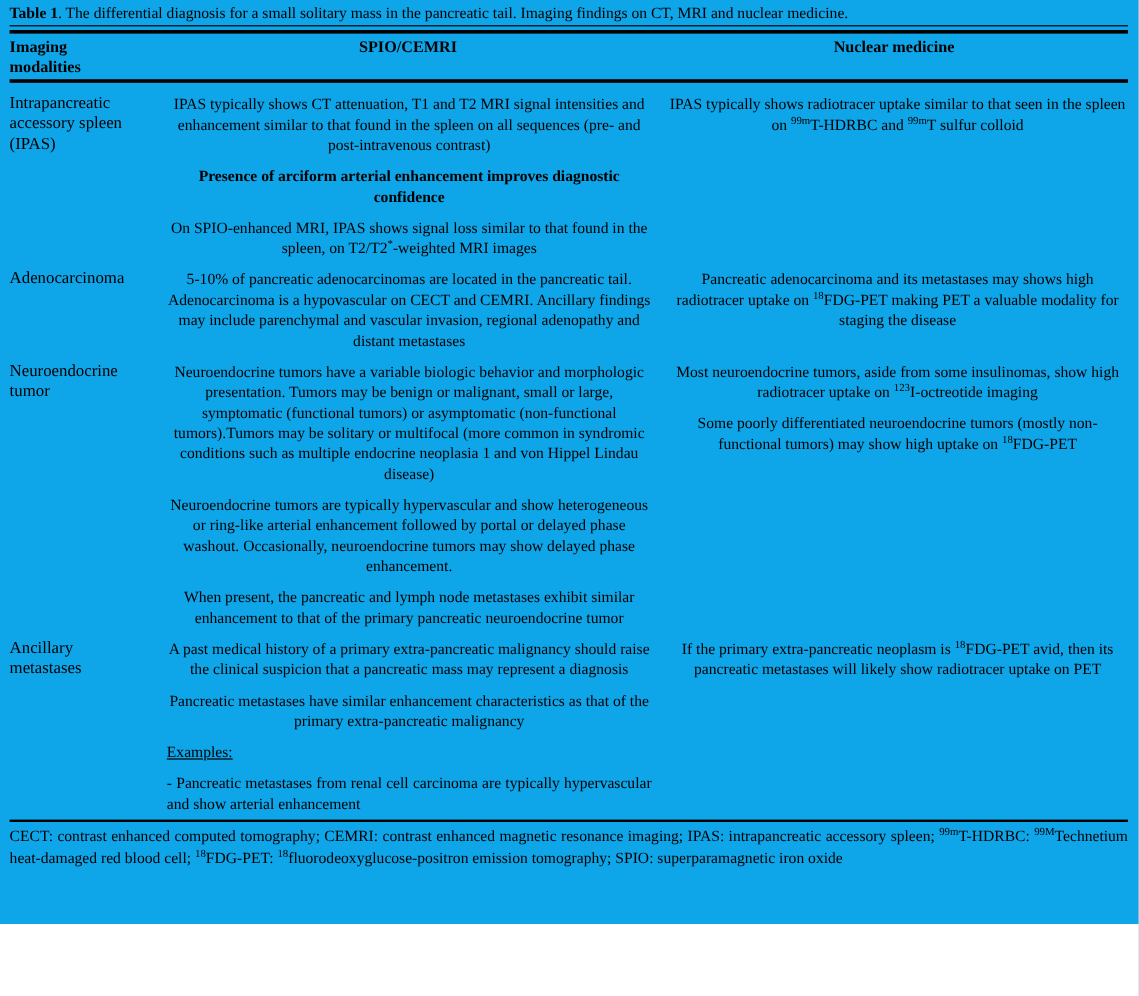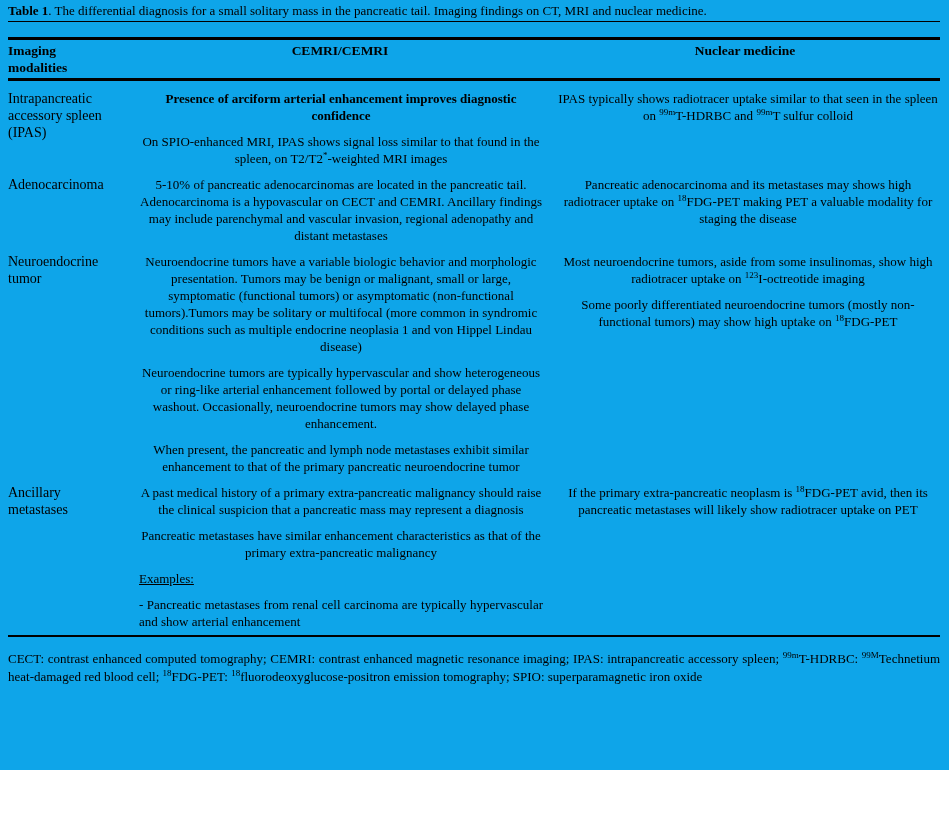--- a/index.html
+++ b/index.html
@@ -24,21 +24,21 @@
     padding: 1px 0 2px 0;
     border-bottom: 1px solid #000;
   }
   .caption b { font-weight: bold; }
   
   .header-grid {
     display: grid;
     grid-template-columns: 122px 420px 1fr;
     border-top: 3px solid #000;
     border-bottom: 3px solid #000;
-    margin-top: 15px;
+    margin-top: 3px;
     padding: 2px 0 2px 0;
     font-weight: bold;
     font-size: 13.5px;
     line-height: 17px;
   }
   .hdr-col1 { text-align: left; max-width: 92px; }
   .hdr-center { text-align: center; }
   
   .tbody {
     border-bottom: 2px solid #000;
@@ -71,42 +71,43 @@
     line-height: 0;
     vertical-align: baseline;
     position: relative;
     top: -5px;
   }
   
   .footnote {
     font-size: 13px;
     line-height: 17.5px;
     text-align: justify;
-    margin-top: 13px;
+    margin-top: 3px;
   }
 </style>
 </head>
 <body>
 
 <div class="page">
 
   <div class="caption">
     <b>Table 1</b><span>. The differential diagnosis for a small solitary mass in the pancreatic tail. Imaging findings on CT, MRI and nuclear medicine.</span>
   </div>
 
   <div class="header-grid">
     <div class="hdr-col1">Imaging modalities</div>
-    <div class="hdr-center">CEMRI/CEMRI</div>
+    <div class="hdr-center">SPIO/CEMRI</div>
     <div class="hdr-center">Nuclear medicine</div>
   </div>
 
   <div class="tbody">
   <div class="trow">
     <div class="modality">Intrapancreatic accessory spleen (IPAS)</div>
     <div class="cell cell-cect">
+          <p class="para center">IPAS typically shows CT attenuation, T1 and T2 MRI signal intensities and enhancement similar to that found in the spleen on all sequences (pre- and post-intravenous contrast)</p>
           <p class="para center bold">Presence of arciform arterial enhancement improves diagnostic confidence</p>
           <p class="para center">On SPIO-enhanced MRI, IPAS shows signal loss similar to that found in the spleen, on T2/T2<sup>*</sup>-weighted MRI images</p>
         </div>
     <div class="cell cell-nuclear">
           <p class="para center">IPAS typically shows radiotracer uptake similar to that seen in the spleen on <sup>99m</sup>T-HDRBC and <sup>99m</sup>T sulfur colloid</p>
         </div>
   </div>
 
   <div class="trow">
     <div class="modality">Adenocarcinoma</div>

